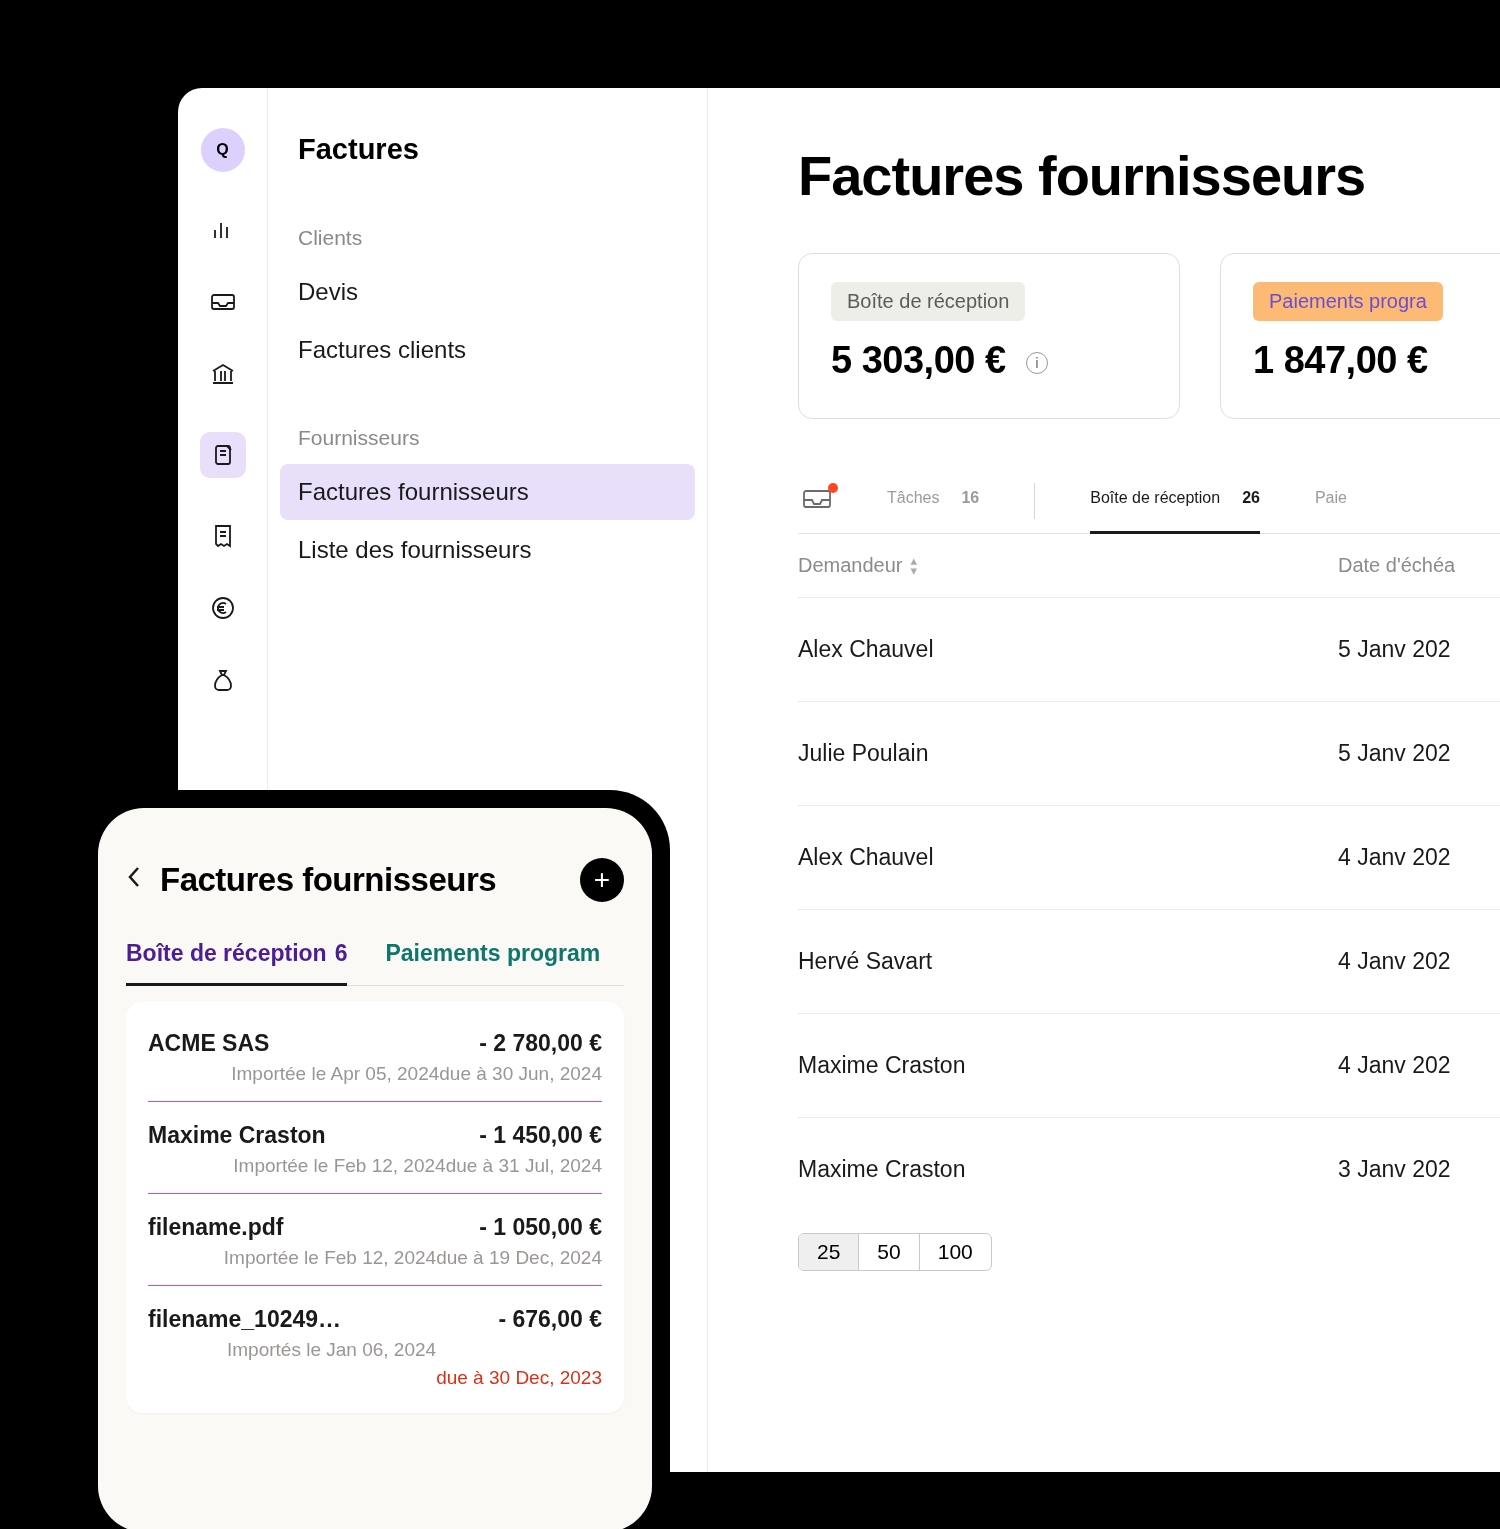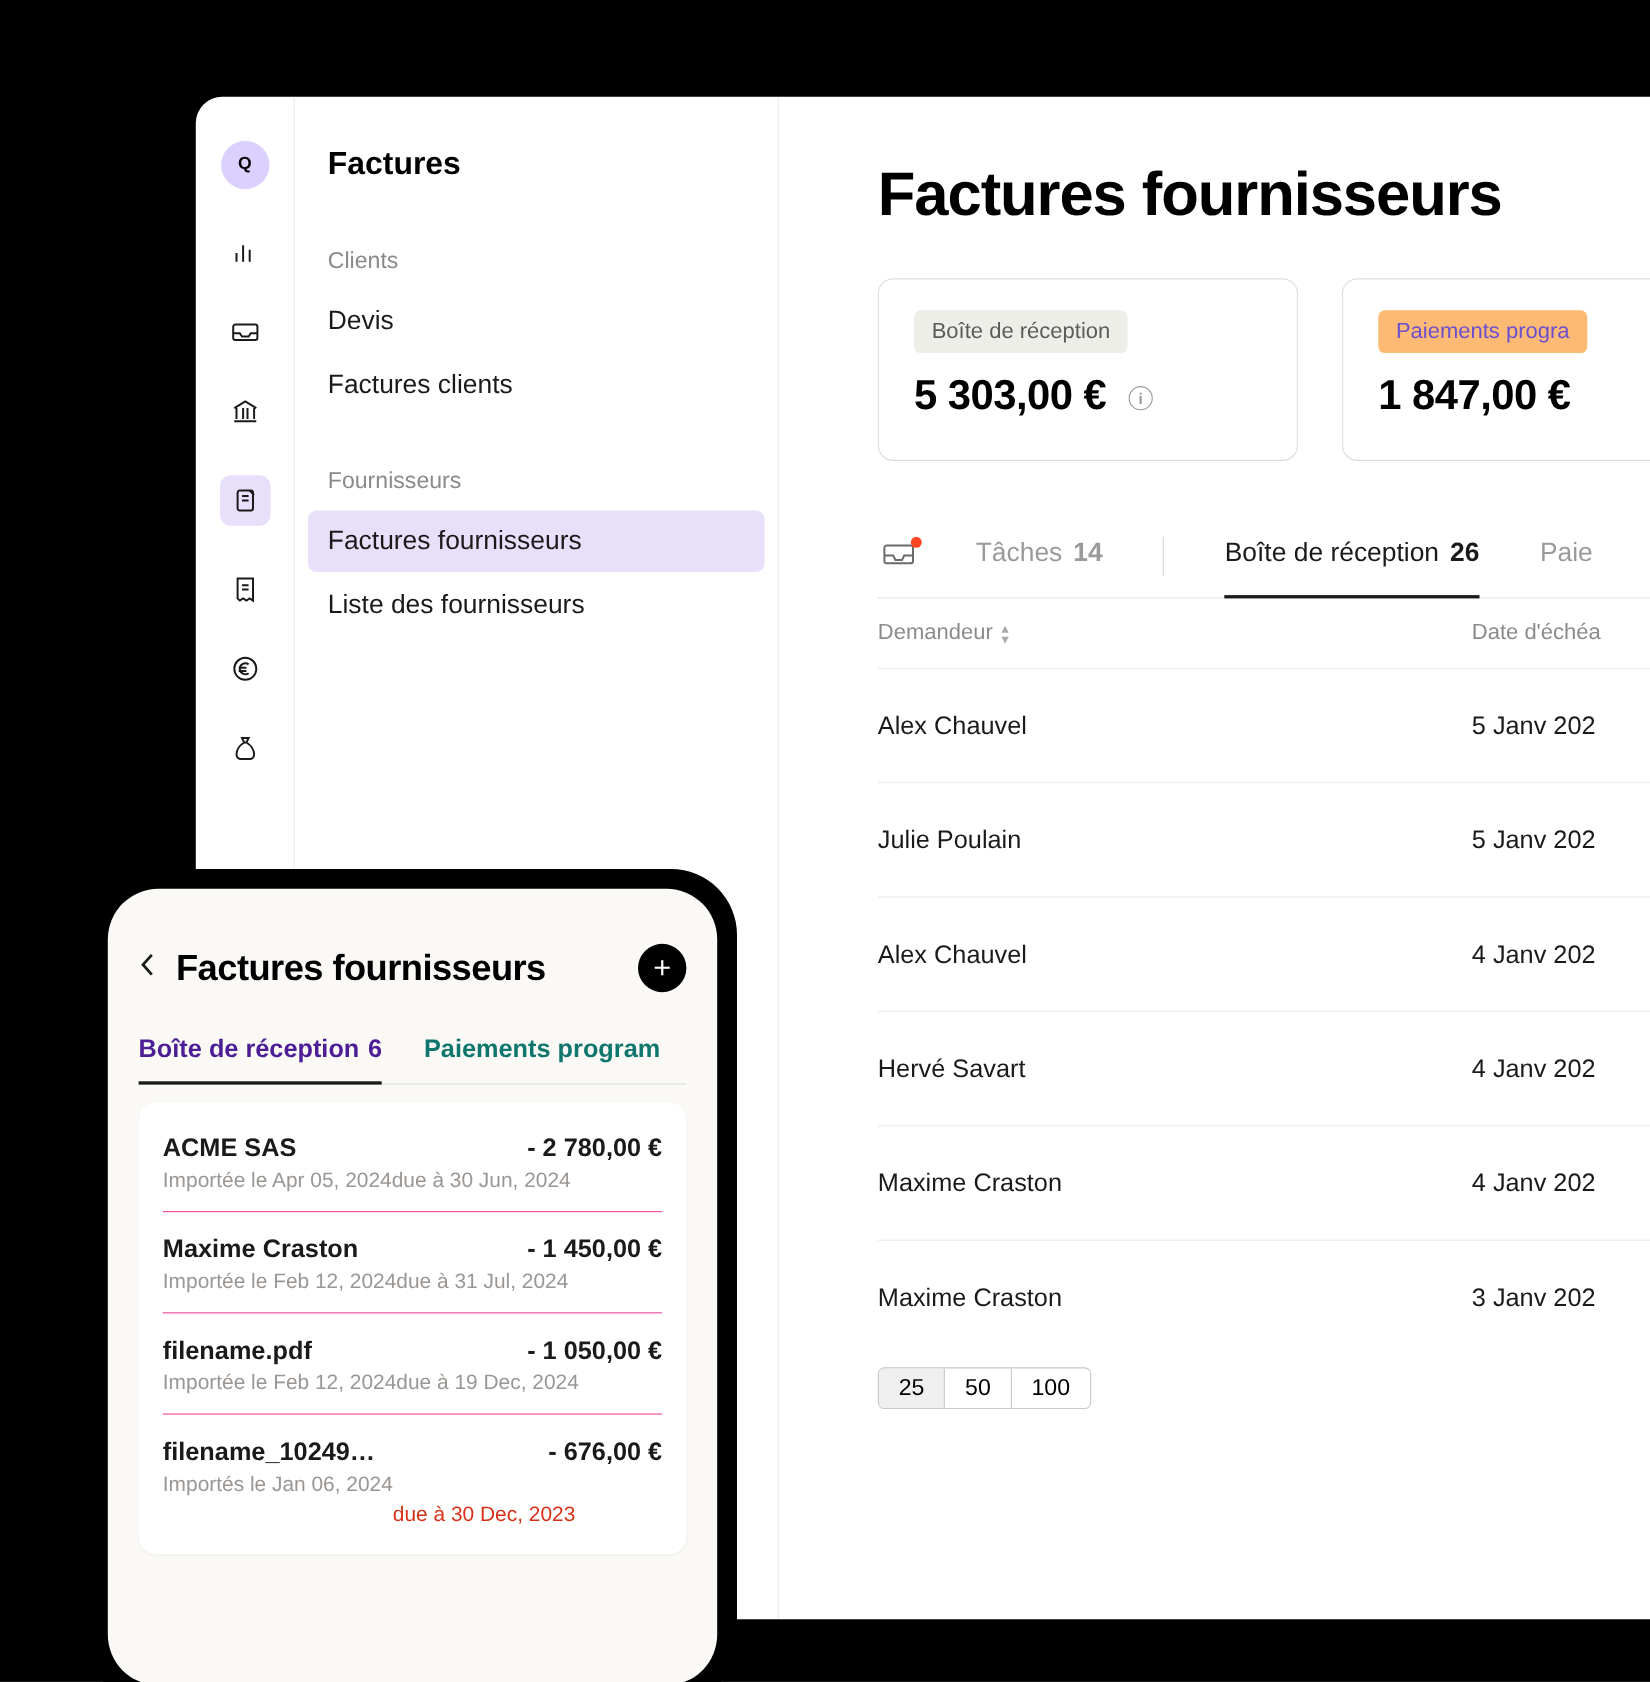--- a/index.html
+++ b/index.html
@@ -158,23 +158,23 @@
   color: #6a6a6a;
 }
 .inbox-push .dot {
   position: absolute;
   top: -4px; right: -6px;
   width: 10px; height: 10px;
   background: #ff4622;
   border-radius: 50%;
 }
 .tab {
-  display: flex; gap: 10px;
+  display: flex; gap: 22px;
   color: #9a9a9a;
-  font-size: 24px;
+  font-size: 16px;
   font-weight: 500;
   padding: 20px 0 24px 0;
   cursor: pointer;
   border-bottom: 3px solid transparent;
   margin-bottom: -1px;
 }
 .tab .count { color: #9a9a9a; font-weight: 700; }
 .tab.active { color: #1a1a1a; border-bottom-color: #1a1a1a; }
 .tab.active .count { color: #1a1a1a; }
 .tab-sep { width: 1px; height: 36px; background: #d6d6d6; }
@@ -277,21 +277,21 @@
   border-radius: 16px;
   padding: 8px 22px;
   box-shadow: 0 1px 2px rgba(0,0,0,0.04);
 }
 .ph-row {
   padding: 20px 0 16px 0;
   border-bottom: 1px solid #ec4899;
 }
 .ph-row:last-child { border-bottom:none;}
 .ph-line1 { display:flex; justify-content:space-between; font-size:23px; font-weight:600; color:#1a1a1a; margin-bottom:6px;}
-.ph-line2 { display:flex; justify-content:flex-start; font-size:19px; color:#9a9693;}
+.ph-line2 { display:flex; justify-content:flex-end; font-size:19px; color:#9a9693;}
 .overdue { color:#d83118;margin-top:28px;}
 </style>
 </head>
 <body>
 
 <div class="tablet">
   <div class="tablet-screen">
 
     <div class="icon-rail">
       <div class="q-badge">Q</div>
@@ -367,21 +367,21 @@
 
       <div class="tabs-row">
         <div class="inbox-push">
           <svg width="30" height="24" stroke="currentColor" fill="none" stroke-width="1.8">
               <path d="M2 13h8l2 4h6l2-4h8M2 13V6a2 2 0 012-2h22a2 2 0 012 2v7M2 13v5a2 2 0 002 2h22a2 2 0 002-2v-5"></path>
             </svg>
           <span class="dot"></span>
         </div>
         <div class="tab">
           <span>Tâches</span>
-          <span class="count">14</span>
+          <span class="count">16</span>
         </div>
         <div class="tab-sep"></div>
         <div class="tab active">
           <span>Boîte de réception</span>
           <span class="count">26</span>
         </div>
         <div class="tab">
           <span>Paie</span>
         </div>
       </div>

